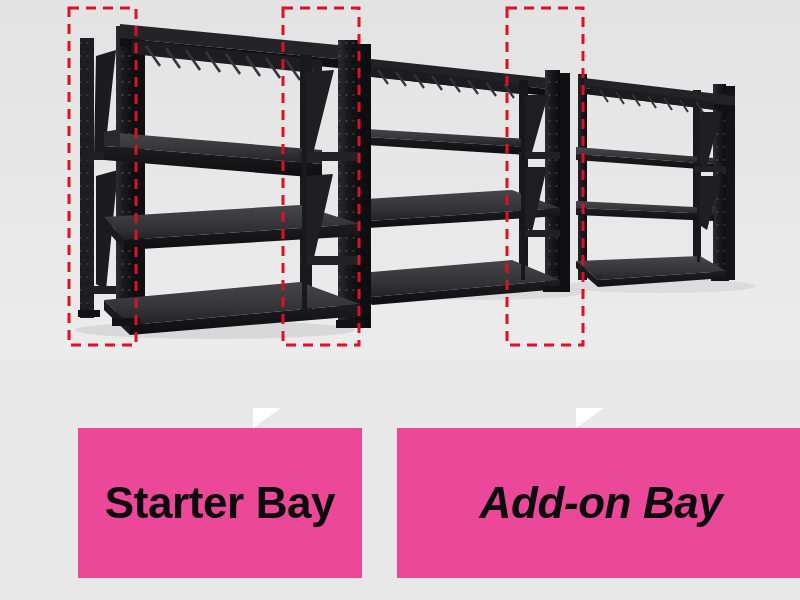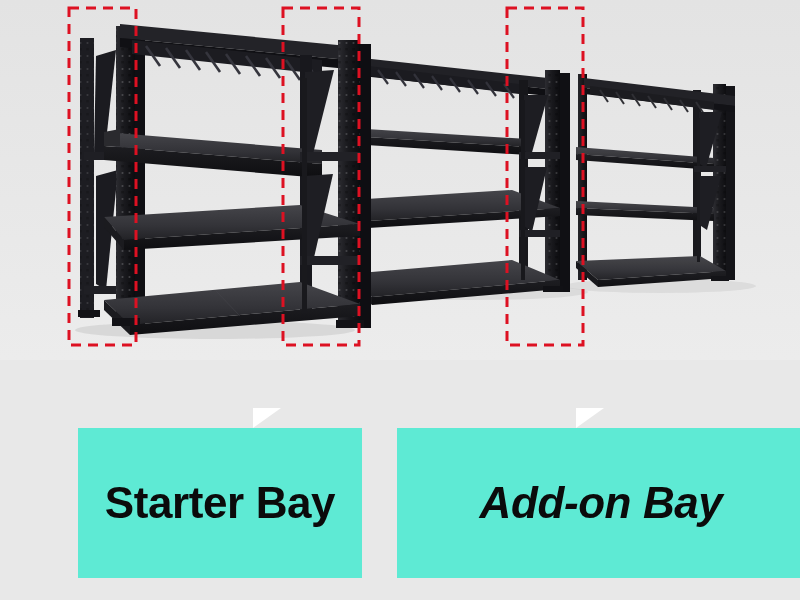--- a/index.html
+++ b/index.html
@@ -22,21 +22,21 @@
   #artwork {
     position: absolute;
     left: 0;
     top: 0;
     width: 800px;
     height: 600px;
   }
   
   .callout {
     position: absolute;
-    background: #5eead4;
+    background: #ec4899;
     display: flex;
     align-items: center;
     justify-content: center;
   }
   .callout-label {
     font-family: "Liberation Sans", sans-serif;
     font-weight: bold;
     font-size: 44px;
     line-height: 1;
     color: #0b0b0b;

